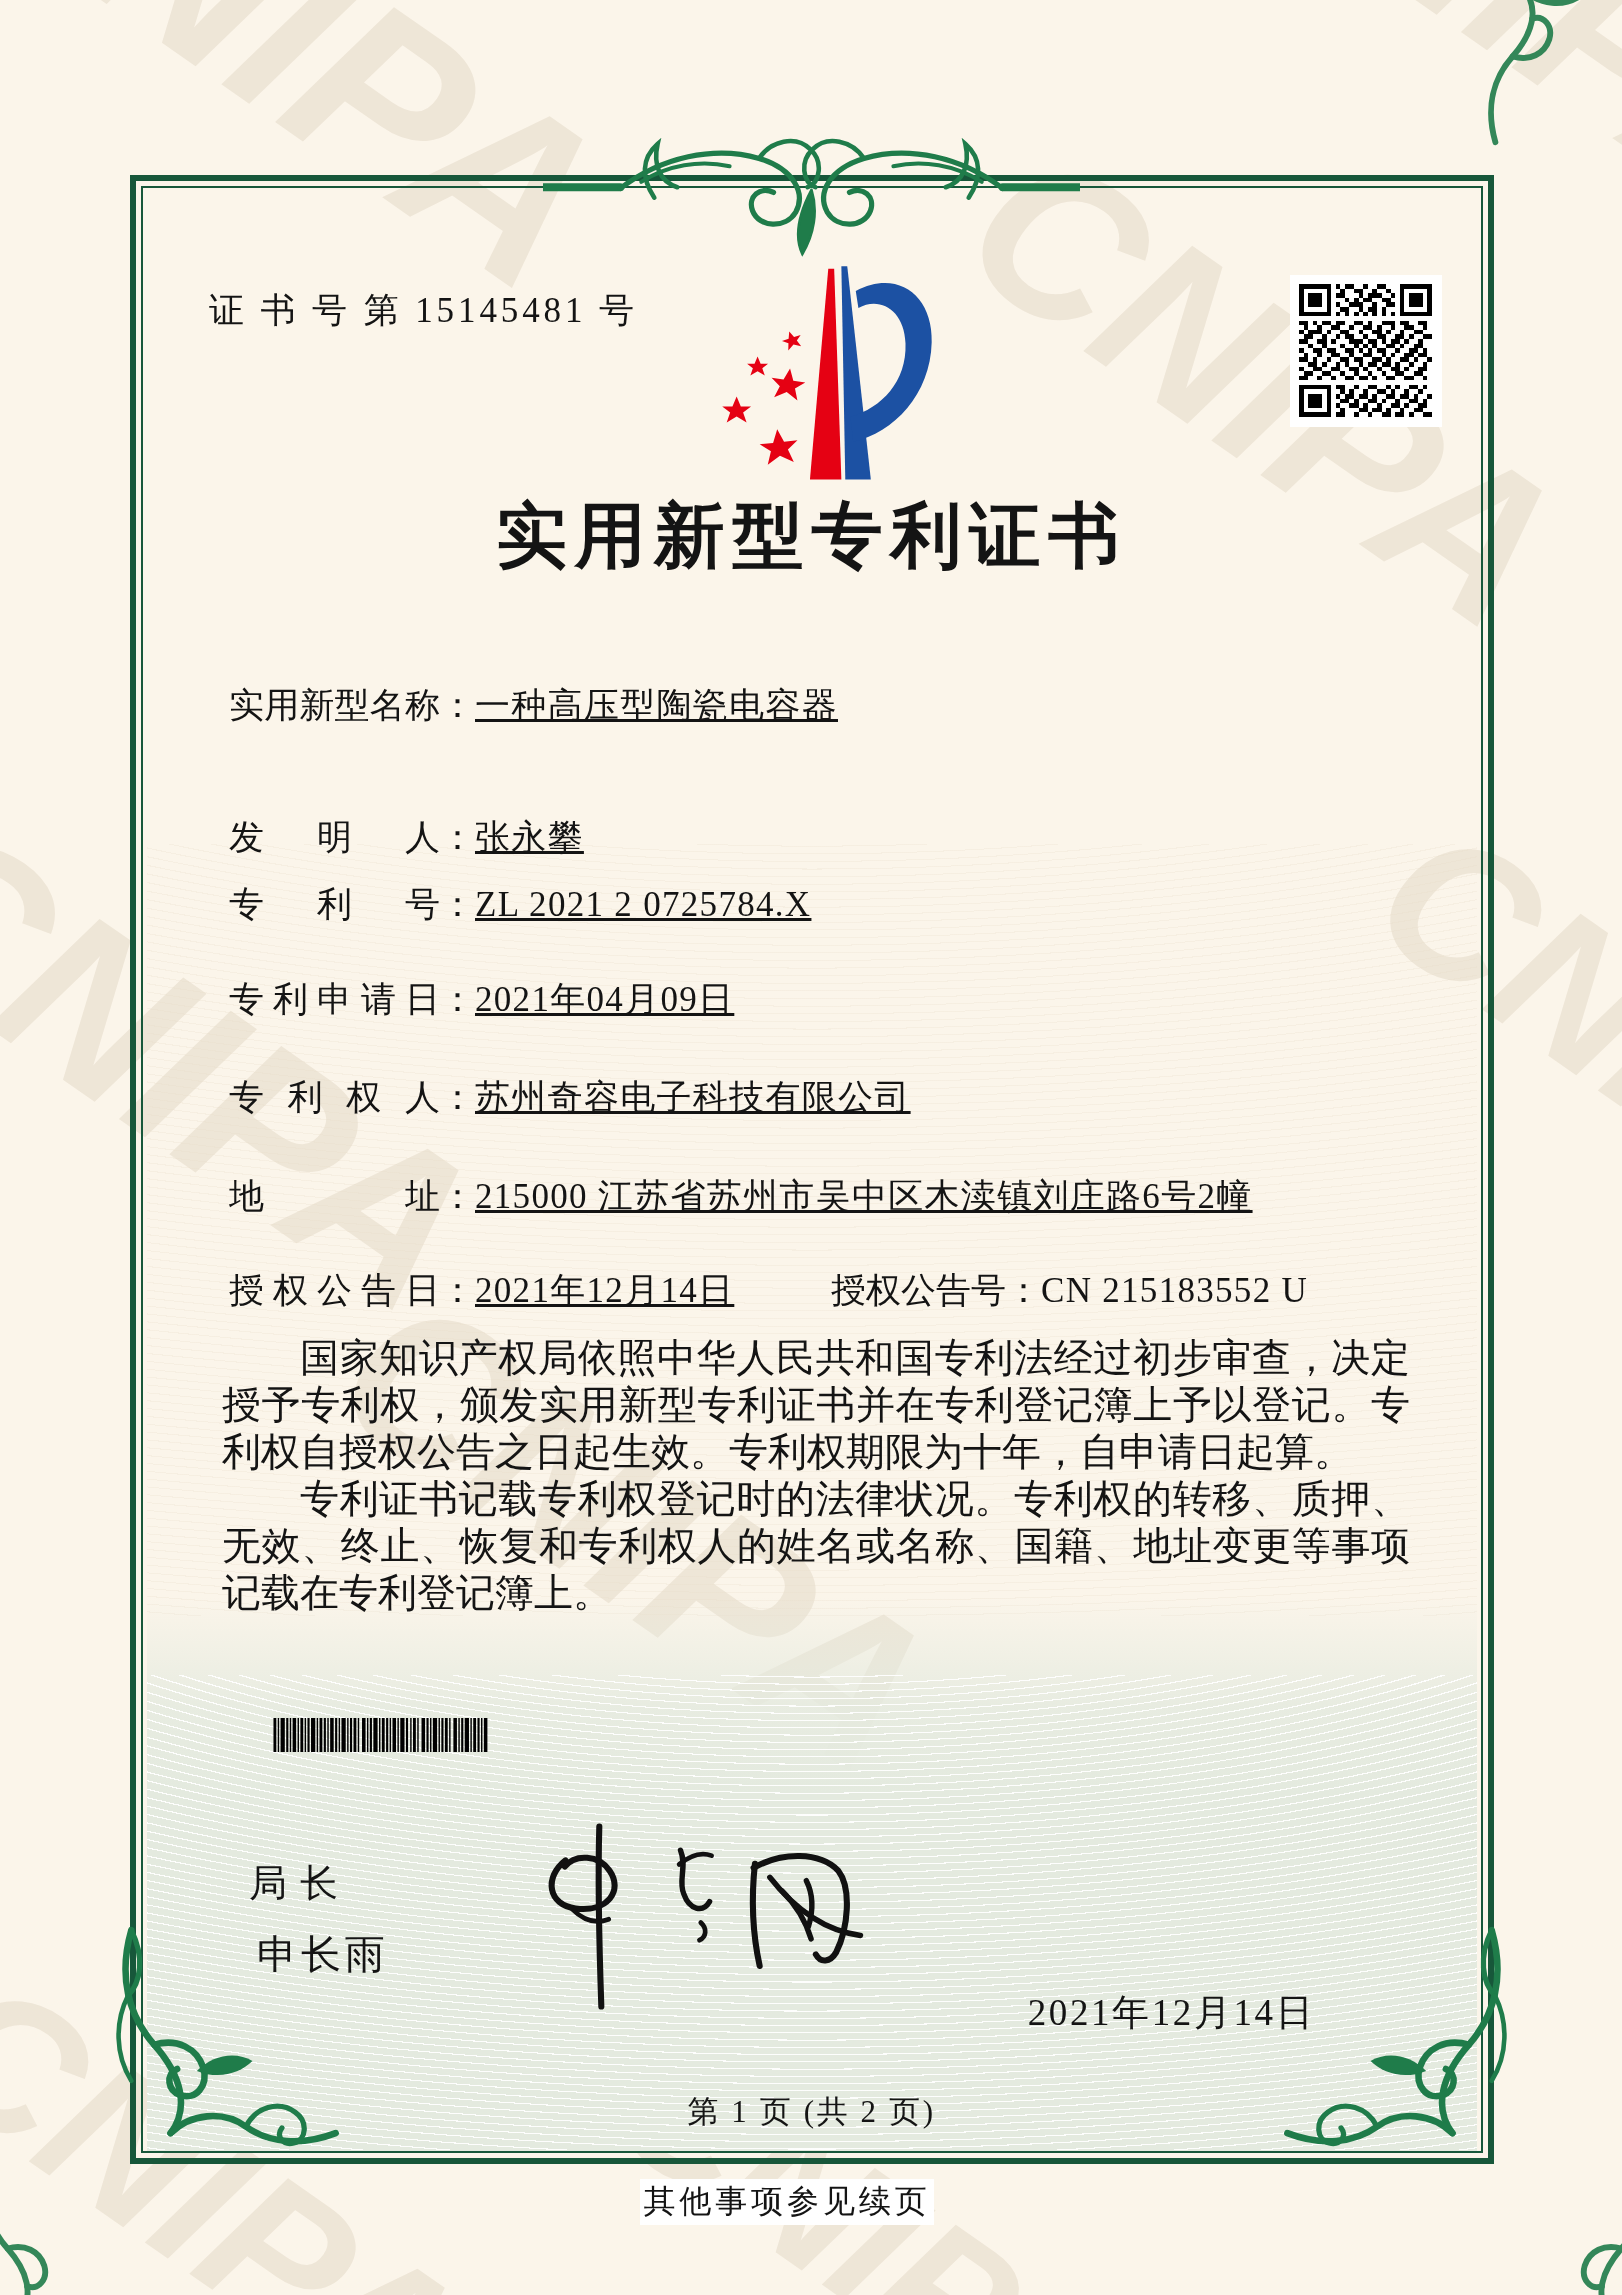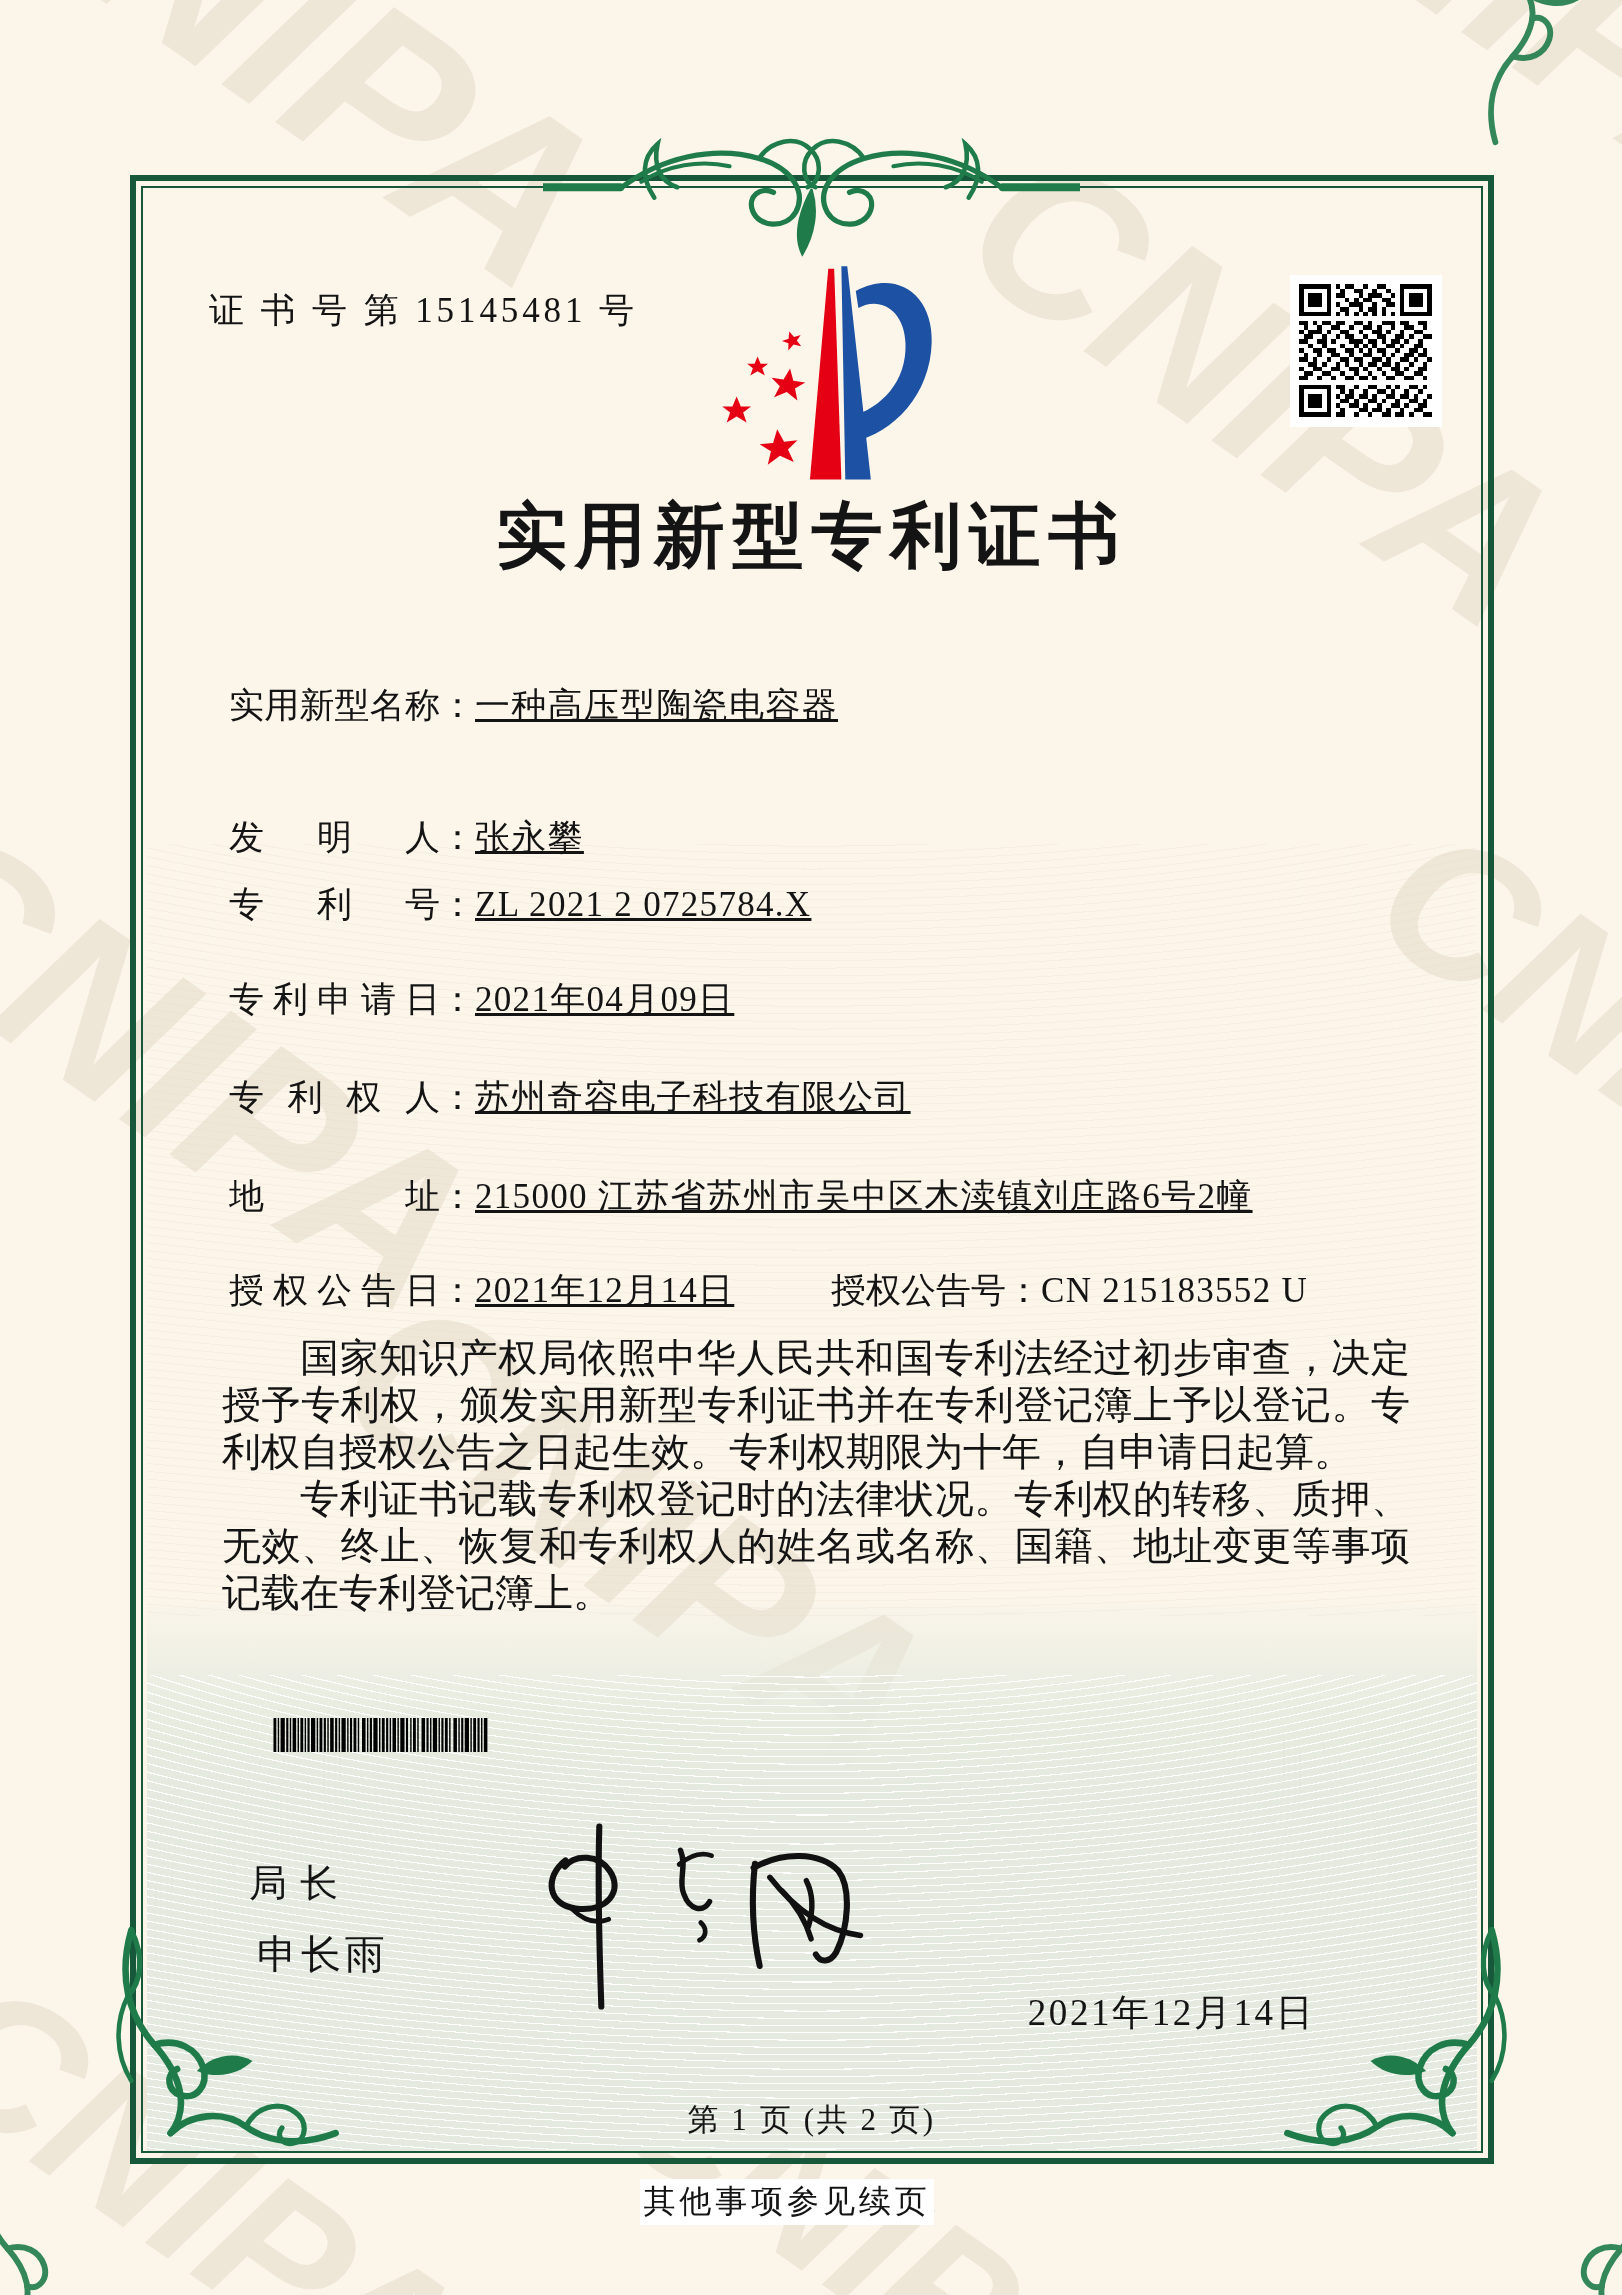--- a/index.html
+++ b/index.html
@@ -74,21 +74,21 @@
   }
   .paras p{margin:0;text-indent:2em;}
   
   .barcode{position:absolute;left:226px;top:1718px;}
   
   .sig-title{position:absolute;left:249px;top:1858px;font-size:38px;letter-spacing:13px;}
   .sig-name{position:absolute;left:257px;top:1927px;font-size:40px;letter-spacing:3.9px;}
   .sig-script{position:absolute;left:458px;top:1813px;}
   .grant-date{position:absolute;left:936px;top:1988px;width:471px;text-align:center;font-size:37px;letter-spacing:2.6px;}
   
-  .page-info{position:absolute;left:0;right:0;top:2091px;text-align:center;font-size:31px;letter-spacing:2.6px;margin-top:8px;}
+  .page-info{position:absolute;left:0;right:0;top:2091px;text-align:center;font-size:31px;letter-spacing:2.6px;}
   .cont-note-strip{
     position:absolute;left:640px;top:2179px;width:294px;height:46px;
     background:#ffffff;display:flex;align-items:center;justify-content:center;
   }
   .cont-note{font-size:32px;letter-spacing:3.9px;}
 </style>
 </head>
 <body>
 
 <div class="page">

